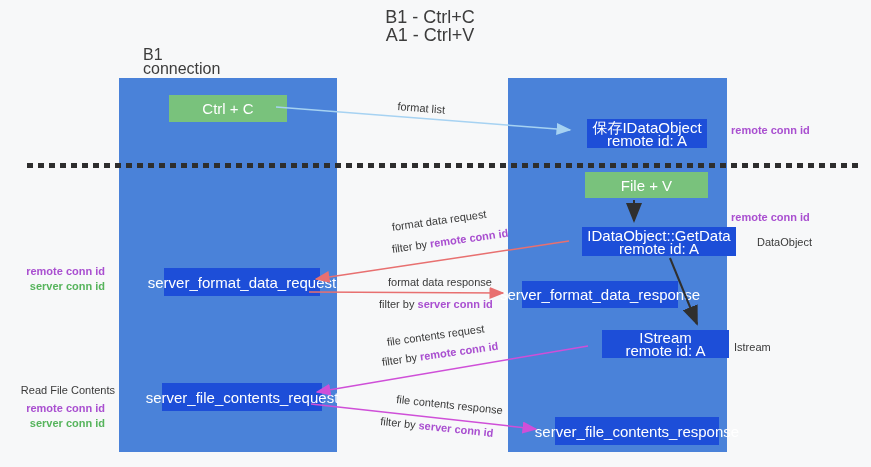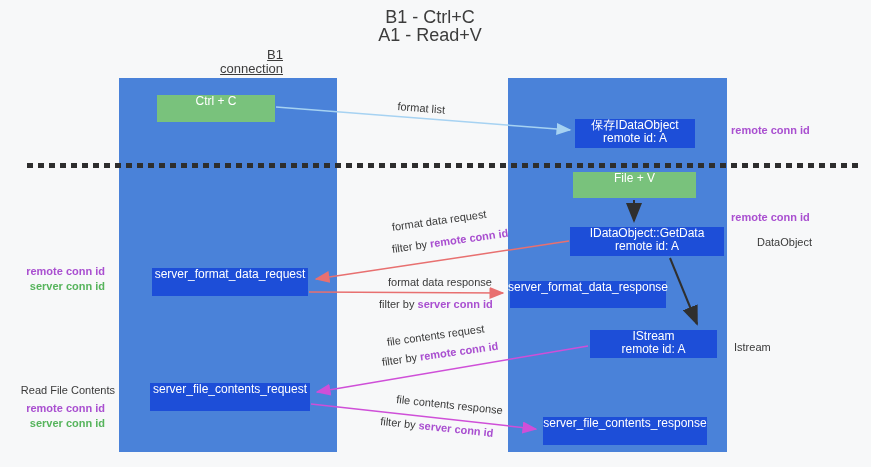--- a/index.html
+++ b/index.html
@@ -6,38 +6,38 @@
   body { background:#f7f8f9; font-family:"Liberation Sans", sans-serif; }
   #stage {
     position:relative; width:871px; height:467px; overflow:hidden;
     background:#f7f8f9;
   }
   .title-block {
     position:absolute; left:330px; top:8px; width:200px;
     text-align:center; font-size:18px; line-height:18px; color:#3c3c3c;
   }
   .col-header {
-    position:absolute; width:140px; text-align:right;
-    font-size:13px; line-height:14px; color:#3c3c3c;text-decoration:underline;
+    position:absolute; width:140px; text-align:left;
+    font-size:16px; line-height:14px; color:#3c3c3c;
   }
   .col-header.left { left:143px; top:48px; }
   .col-header.right { left:547px; top:48px; }
   .lifeline {
     position:absolute; top:78px; height:374px; background:#4a82d9;
   }
   .lifeline.left { left:119px; width:218px; }
   .lifeline.right { left:508px; width:219px; }
   .dashed-divider {
     position:absolute; left:27px; top:163px; width:833px; height:5px;
     background:repeating-linear-gradient(90deg,#2e2e2e 0 6px,transparent 6px 11px);
   }
   .node {
     position:absolute; display:flex; flex-direction:column;
-    align-items:center; 
-    color:#ffffff; font-size:12px; line-height:13px; text-align:center;
+    align-items:center; justify-content:center;
+    color:#ffffff; font-size:15px; line-height:13px; text-align:center;margin-left:12px;
   }
   .node.green { background:#79c27c; }
   .node.orange { background:#1d4ed8; }
   .arrow-label {
     position:absolute; white-space:nowrap; font-size:11px; color:#3a3a3a;
     transform-origin:left top;
   }
   .side-label {
     position:absolute; white-space:nowrap; font-size:11px; color:#3a3a3a;
   }
@@ -46,21 +46,21 @@
   .greenlbl { color:#56b45c; font-weight:bold; }
   svg.arrows { position:absolute; left:0; top:0; pointer-events:none; }
 </style>
 </head>
 <body>
 
 <div id="stage">
 
   <div class="title-block">
     <div>B1 - Ctrl+C</div>
-    <div>A1 - Read+V</div>
+    <div>A1 - Ctrl+V</div>
   </div>
 
   <div class="col-header left">
     <div>B1</div>
     <div>connection</div>
   </div>
 
   <div class="lifeline left"></div>
   <div class="lifeline right"></div>
 

